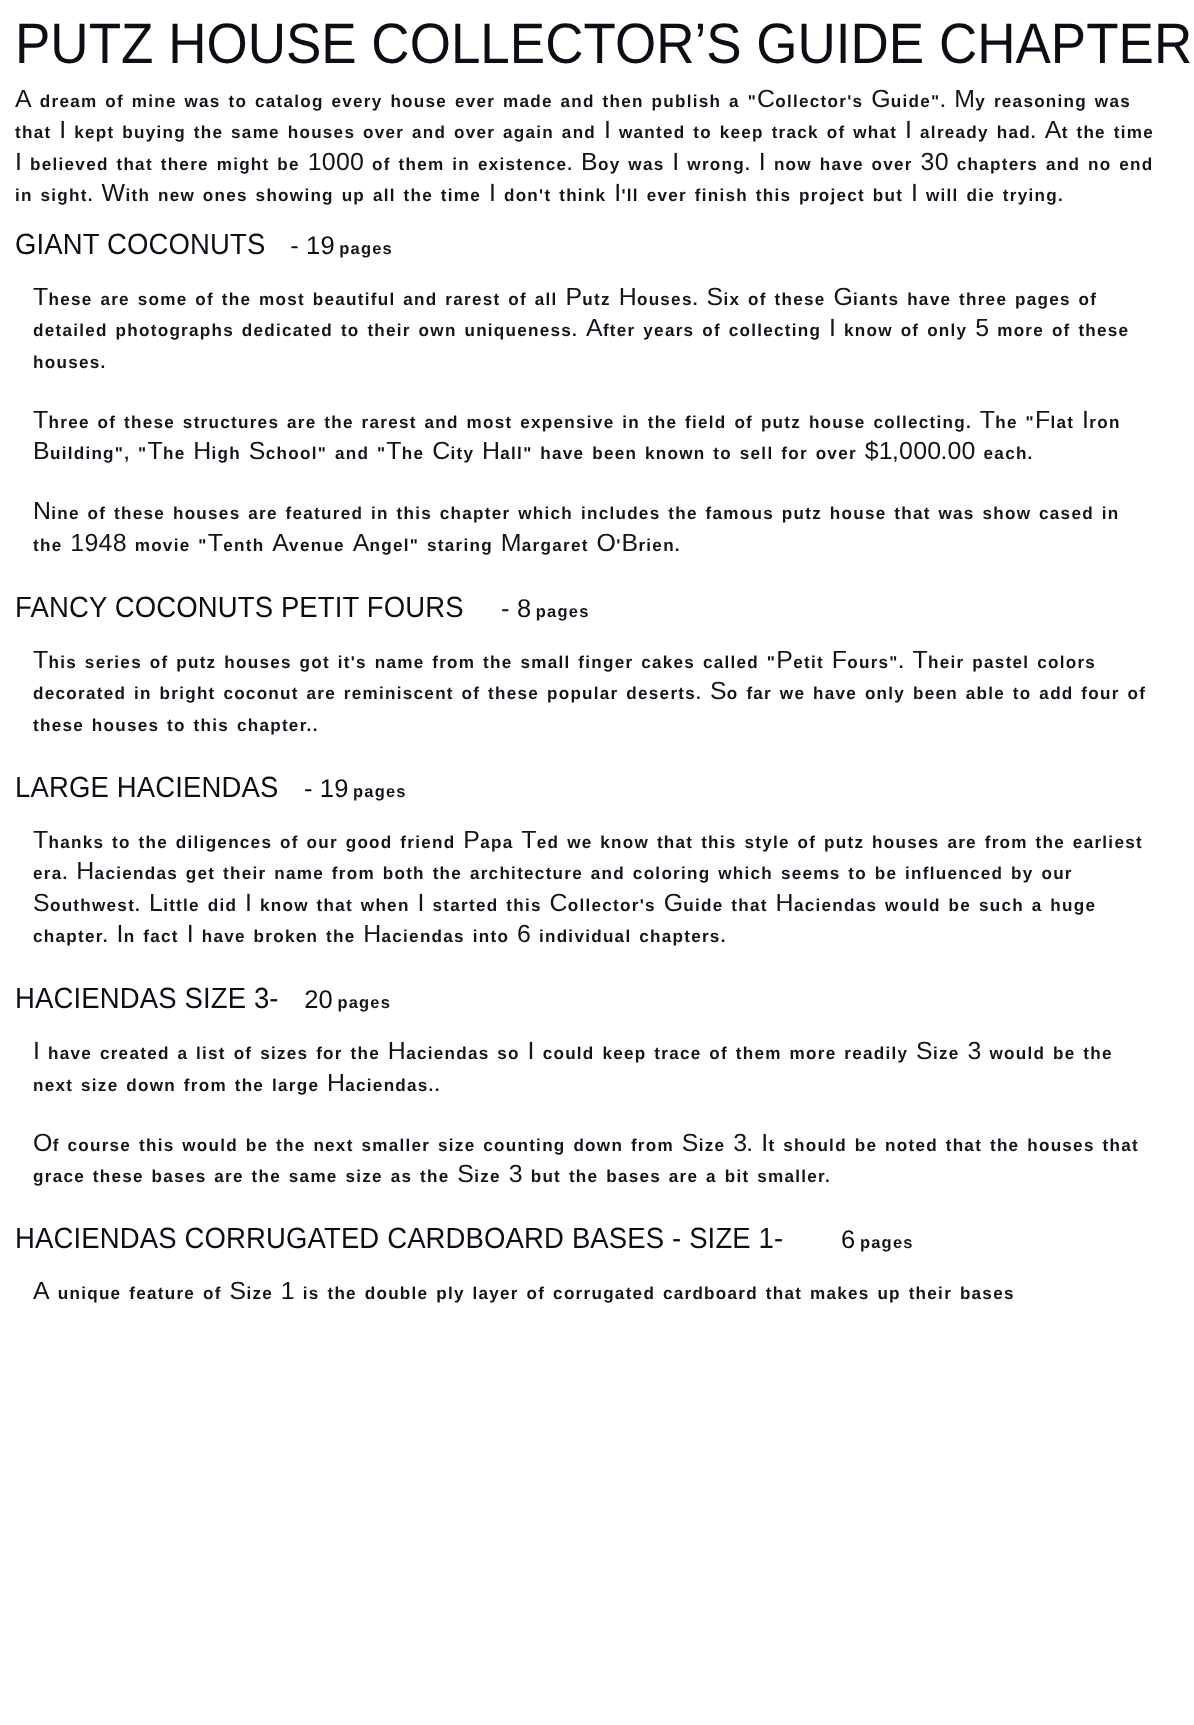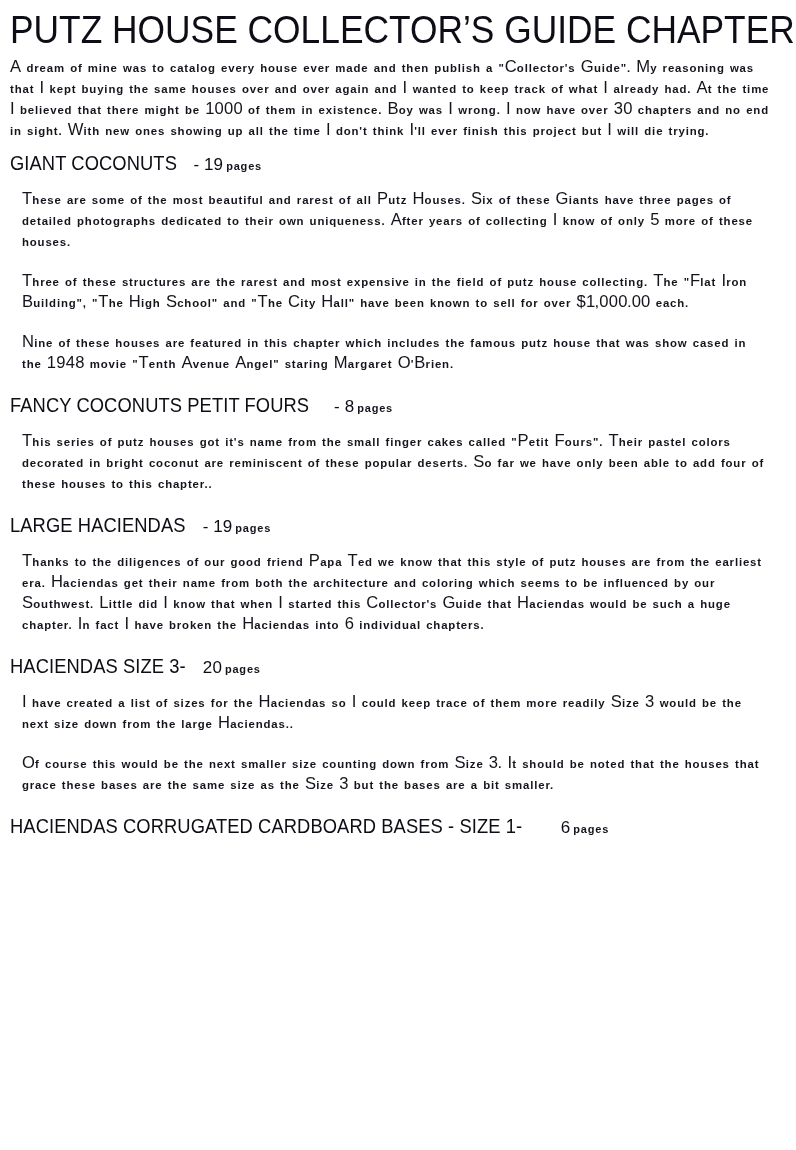--- a/index.html
+++ b/index.html
@@ -141,17 +141,18 @@
         </div>
         <div class="chapter">
           <div class="chapter-heading"><span class="chapter-name">HACIENDAS SIZE 3-</span><span class="chapter-pagecount"> 20</span><span class="chapter-pages-label">pages</span></div>
           <p class="body-text chapter-body"><span class="cap">I</span> have created a list of sizes for the <span class="cap">H</span>aciendas so <span class="cap">I</span> could keep trace of them more readily <span class="cap">S</span>ize <span class="cap">3</span> would be the next size down from the large <span class="cap">H</span>aciendas..</p>
         </div>
         <div class="chapter">
           <p class="body-text chapter-body"><span class="cap">O</span>f course this would be the next smaller size counting down from <span class="cap">S</span>ize <span class="cap">3</span>. <span class="cap">I</span>t should be noted that the houses that grace these bases are the same size as the <span class="cap">S</span>ize <span class="cap">3</span> but the bases are a bit smaller.</p>
         </div>
         <div class="chapter">
           <div class="chapter-heading"><span class="chapter-name">HACIENDAS CORRUGATED CARDBOARD BASES - SIZE 1-</span><span class="chapter-pagecount"> 6</span><span class="chapter-pages-label">pages</span></div>
+          <p class="body-text chapter-body"><span class="cap">A</span> unique feature of <span class="cap">S</span>ize <span class="cap">1</span> is the double ply layer of corrugated cardboard that makes up their bases</p>
         </div>
       </div>
 
   </div>
 </div>
 
 </body></html>

